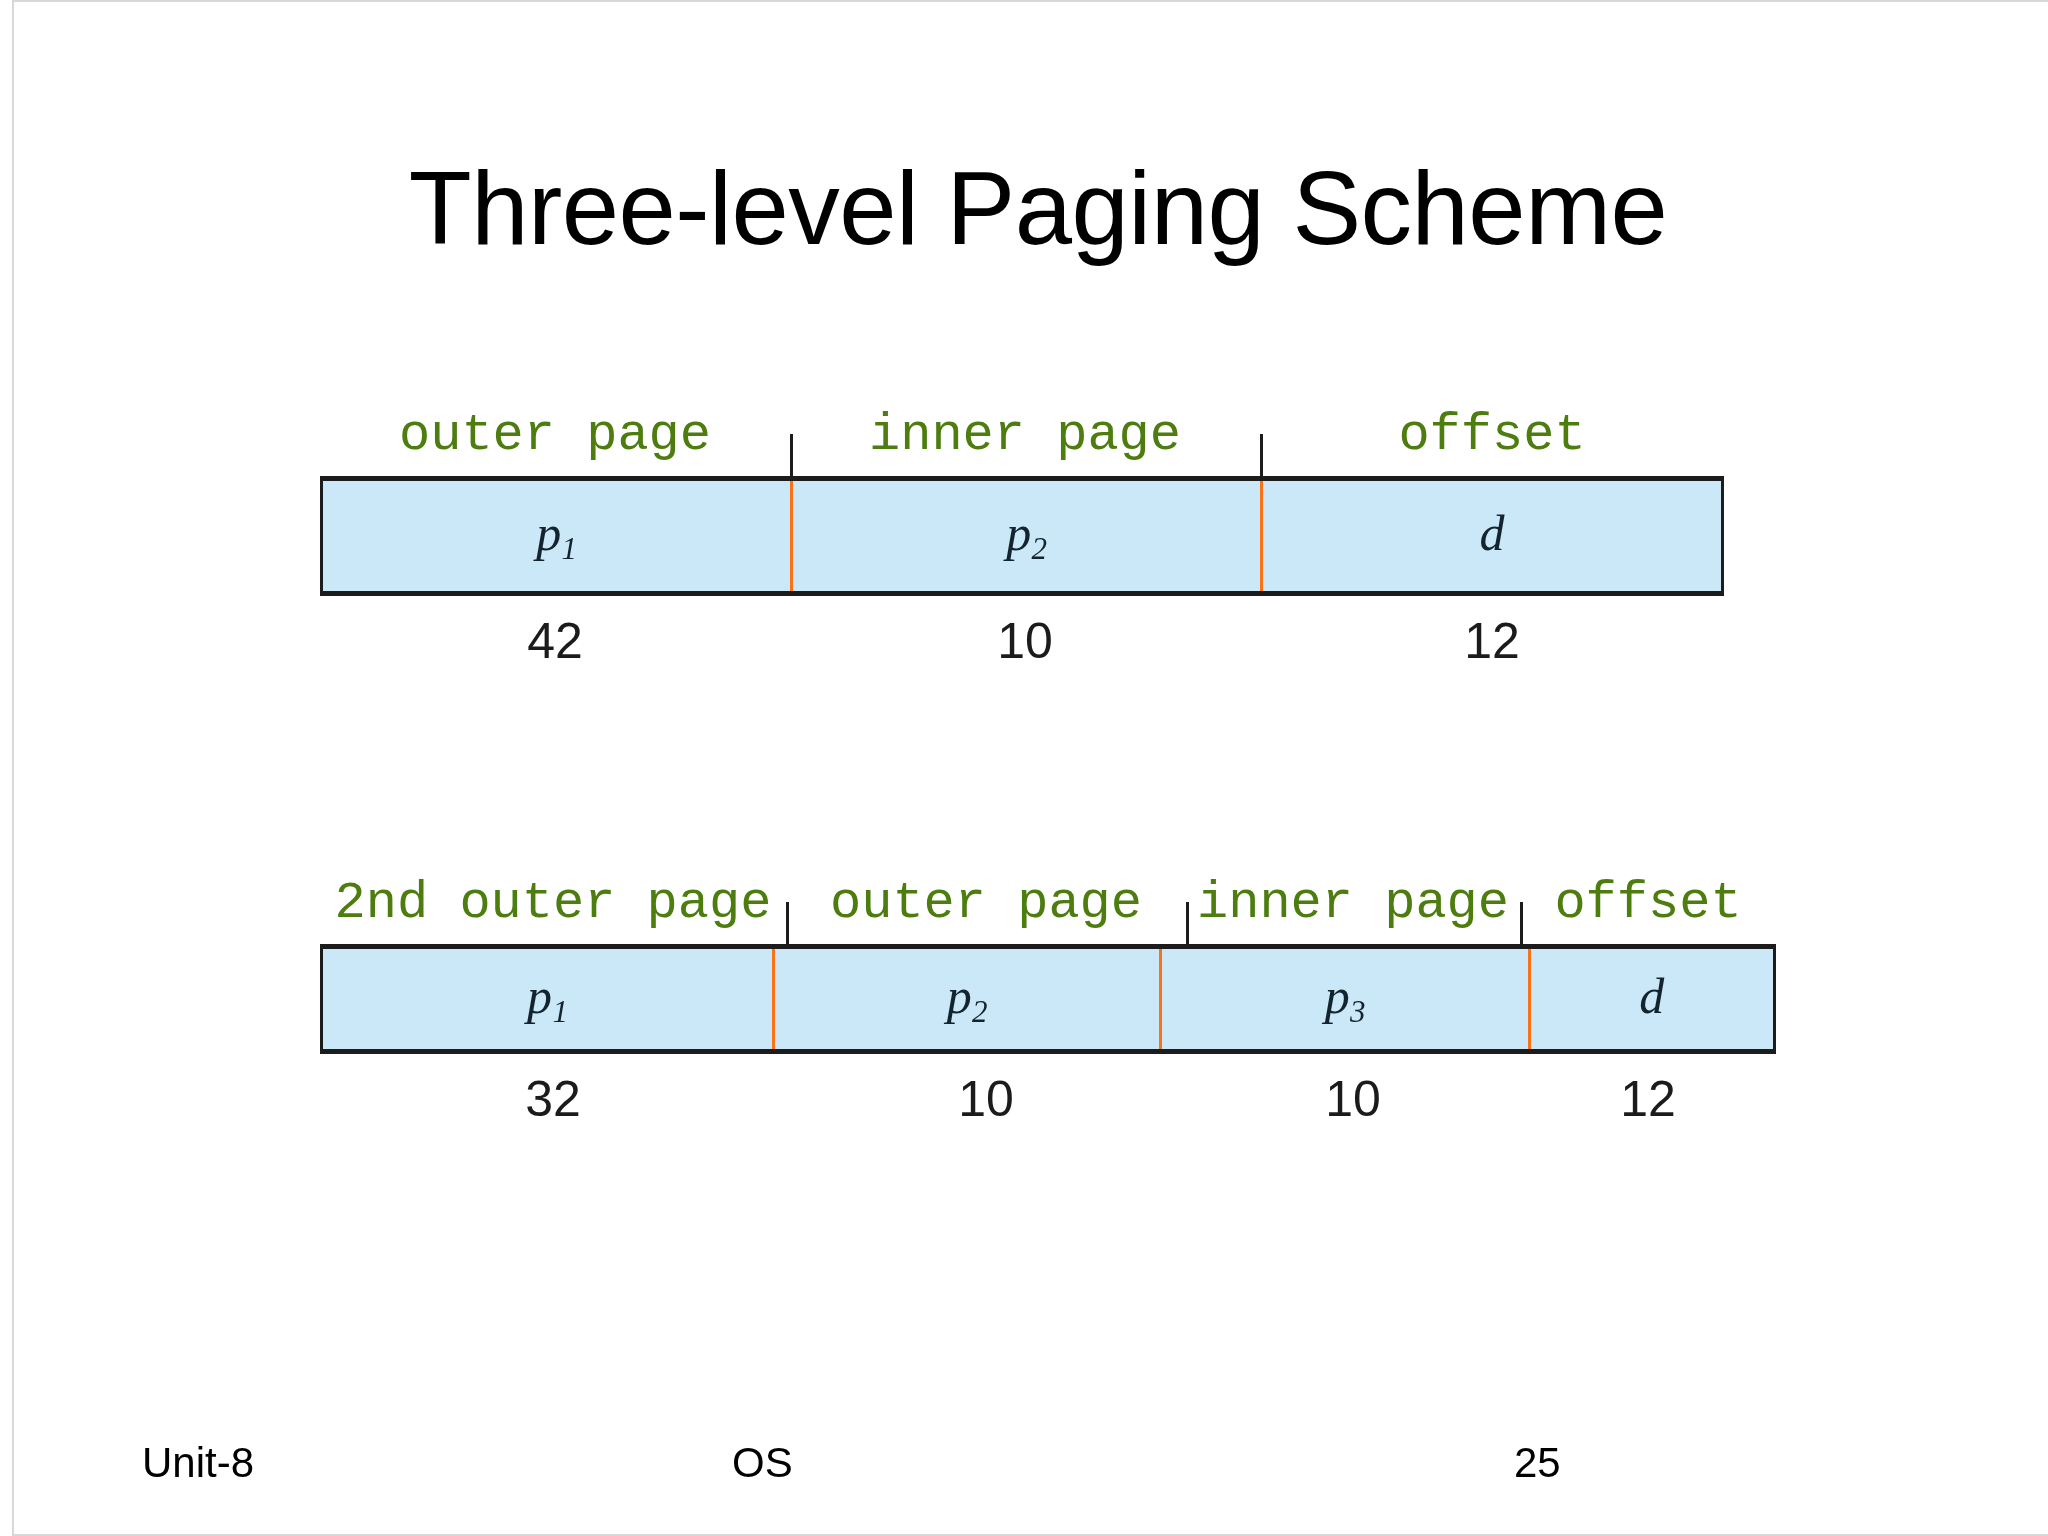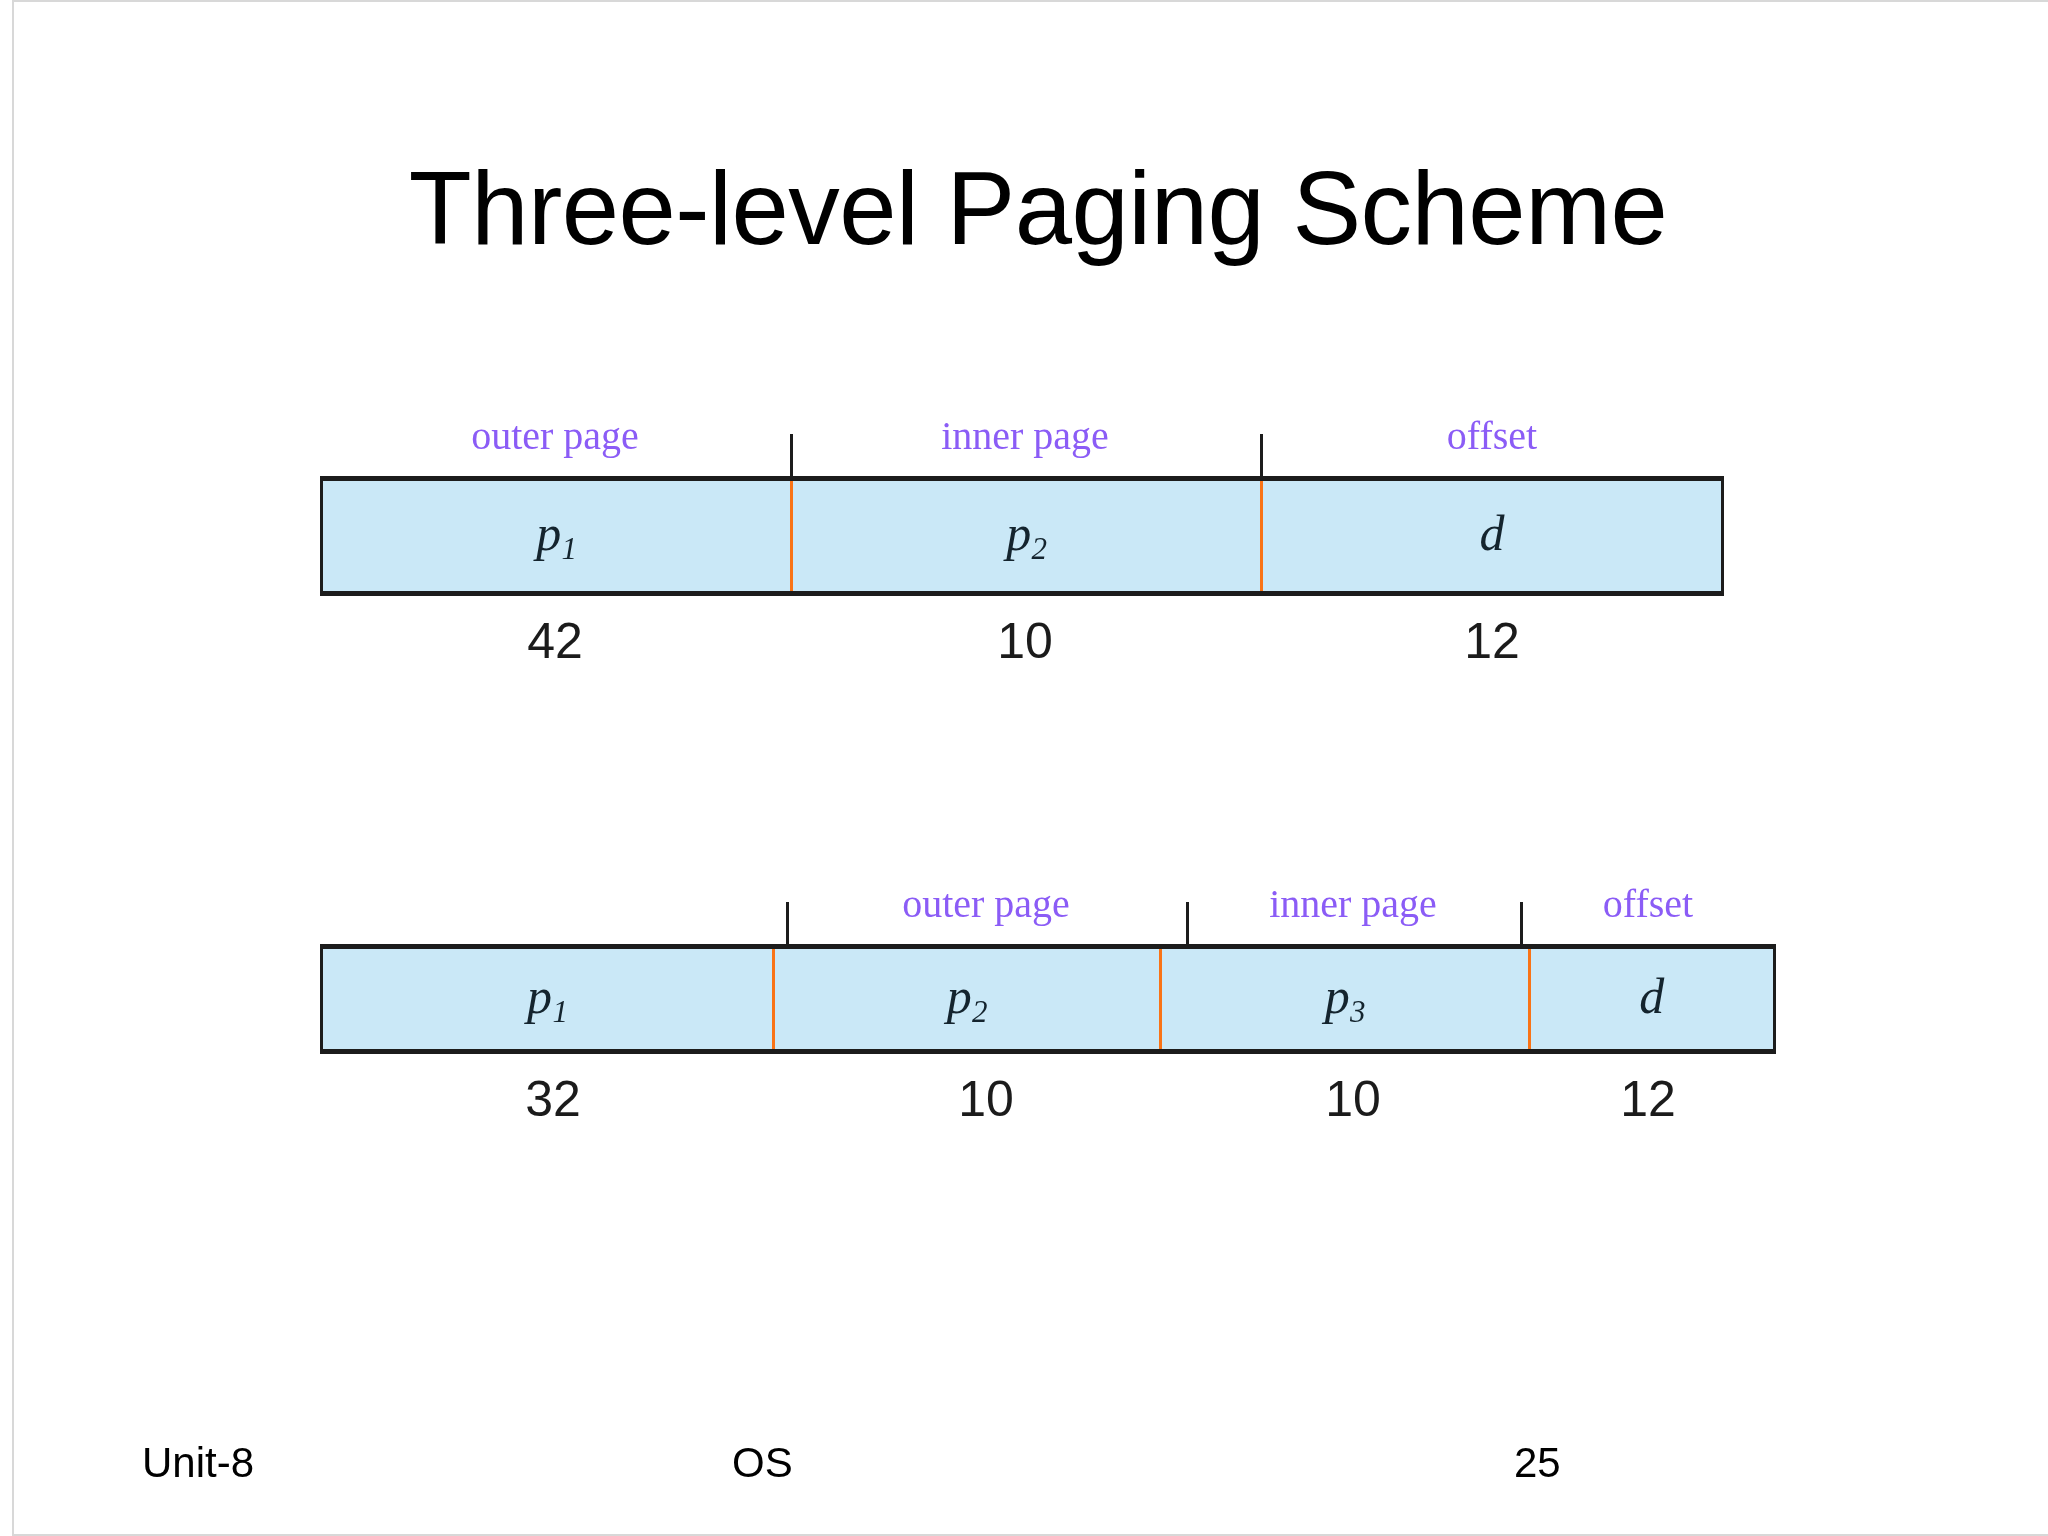--- a/index.html
+++ b/index.html
@@ -49,24 +49,24 @@
   }
 
   .label-row {
     position: relative;
     height: 70px;
   }
   .seg-label {
     position: absolute;
     top: 0;
     text-align: center;
-    font-family: Liberation Serif, serif;
-    font-size: 40px;
+    font-family: Liberation Mono, monospace;
+    font-size: 52px;
     line-height: 60px;
-    color: #8b5cf6;
+    color: #4d7c0f;
     white-space: nowrap;
   }
 
   .bar {
     position: relative;
     box-sizing: border-box;
     background: #cae8f7;
     border-top: 5px solid #1c1c1c;
     border-bottom: 5px solid #1c1c1c;
     border-left: 3px solid #1c1c1c;
@@ -169,20 +169,21 @@
     <div class="num-row" style="margin-top:14px;">
       <div class="seg-num" style="left:0px;   width:470px;">42</div>
       <div class="seg-num" style="left:470px; width:470px;">10</div>
       <div class="seg-num" style="left:940px; width:464px;">12</div>
     </div>
   </div>
 
   <div class="diagram" id="diagram-2" style="left:306px; top:872px; width:1456px;">
 
     <div class="label-row">
+      <div class="seg-label" style="left:0px;     width:466px;">2nd outer page</div>
       <div class="seg-label" style="left:466px;   width:400px;">outer page</div>
       <div class="seg-label" style="left:866px;   width:334px;">inner page</div>
       <div class="seg-label" style="left:1200px;  width:256px;">offset</div>
 
       <div class="tick" style="left:466px;  top:28px; height:42px;"></div>
       <div class="tick" style="left:866px;  top:28px; height:42px;"></div>
       <div class="tick" style="left:1200px; top:28px; height:42px;"></div>
     </div>
 
     <div class="bar" style="width:1456px; height:110px;">

